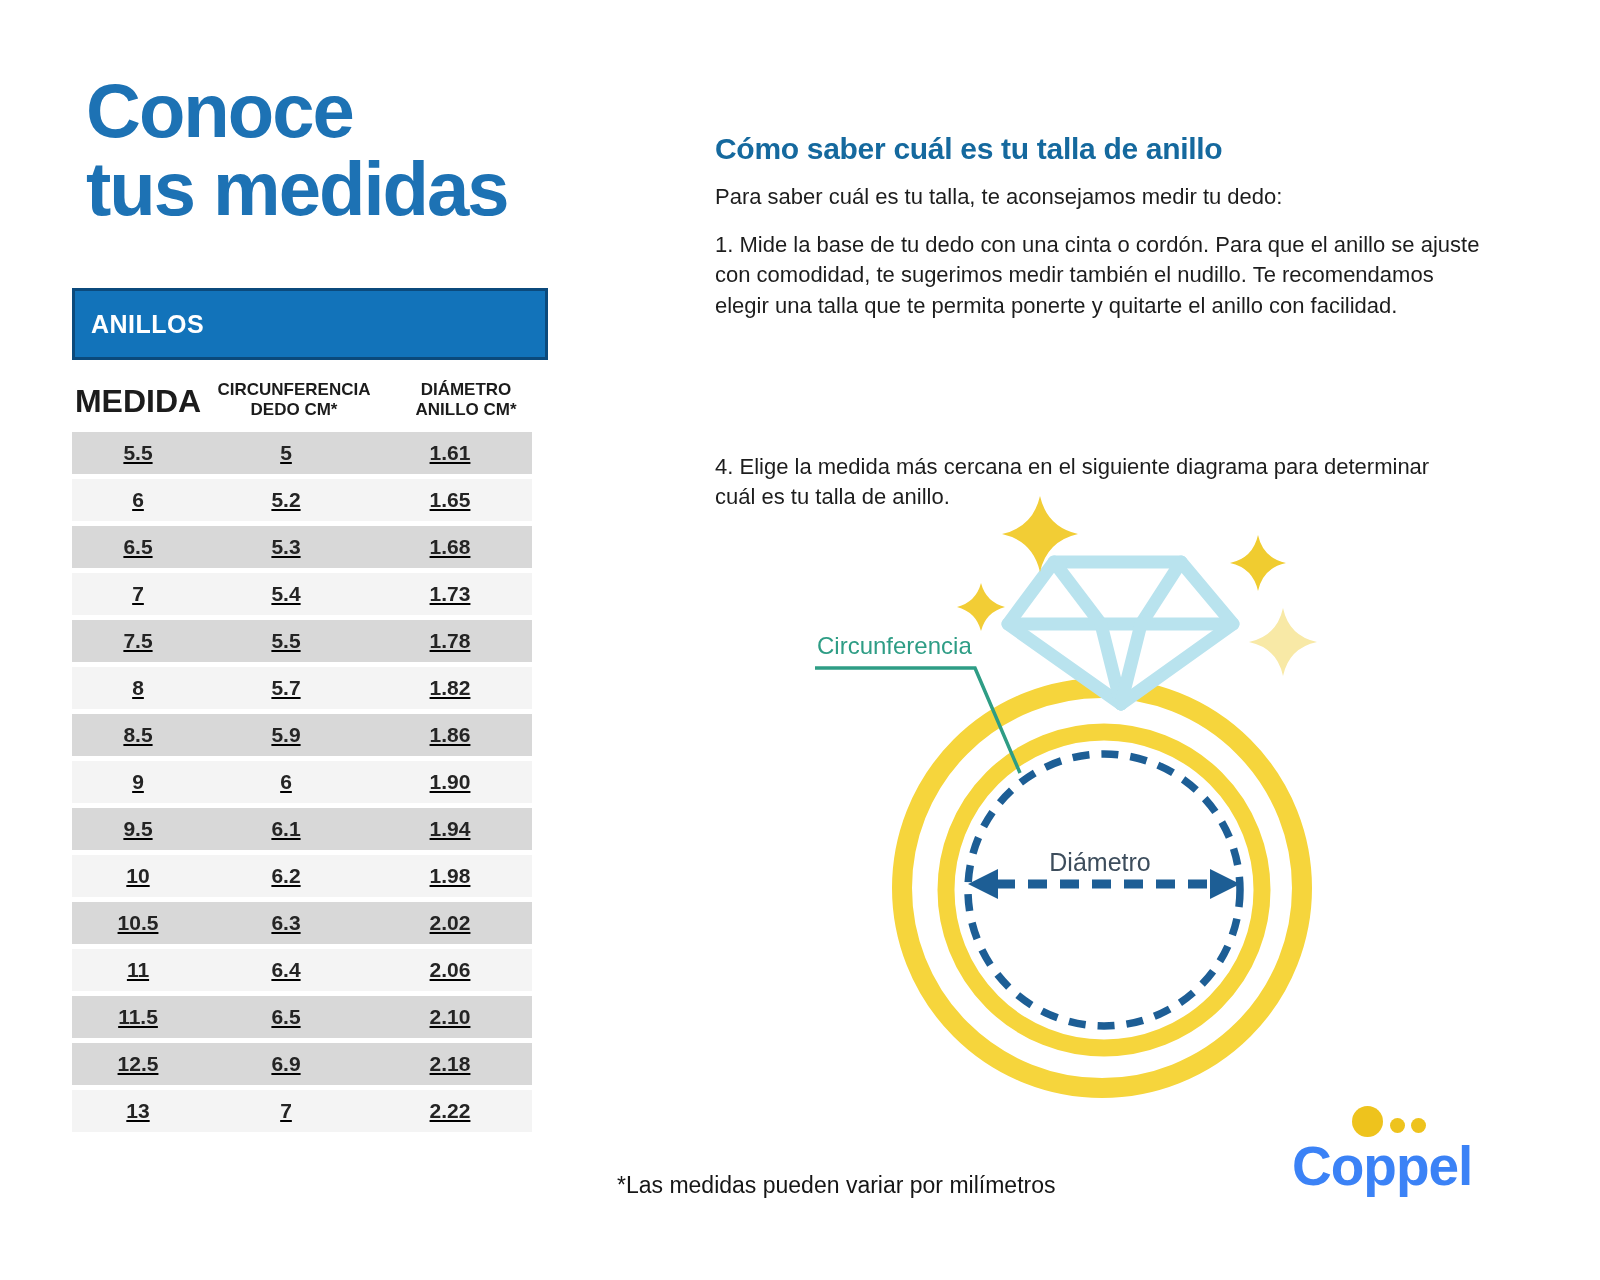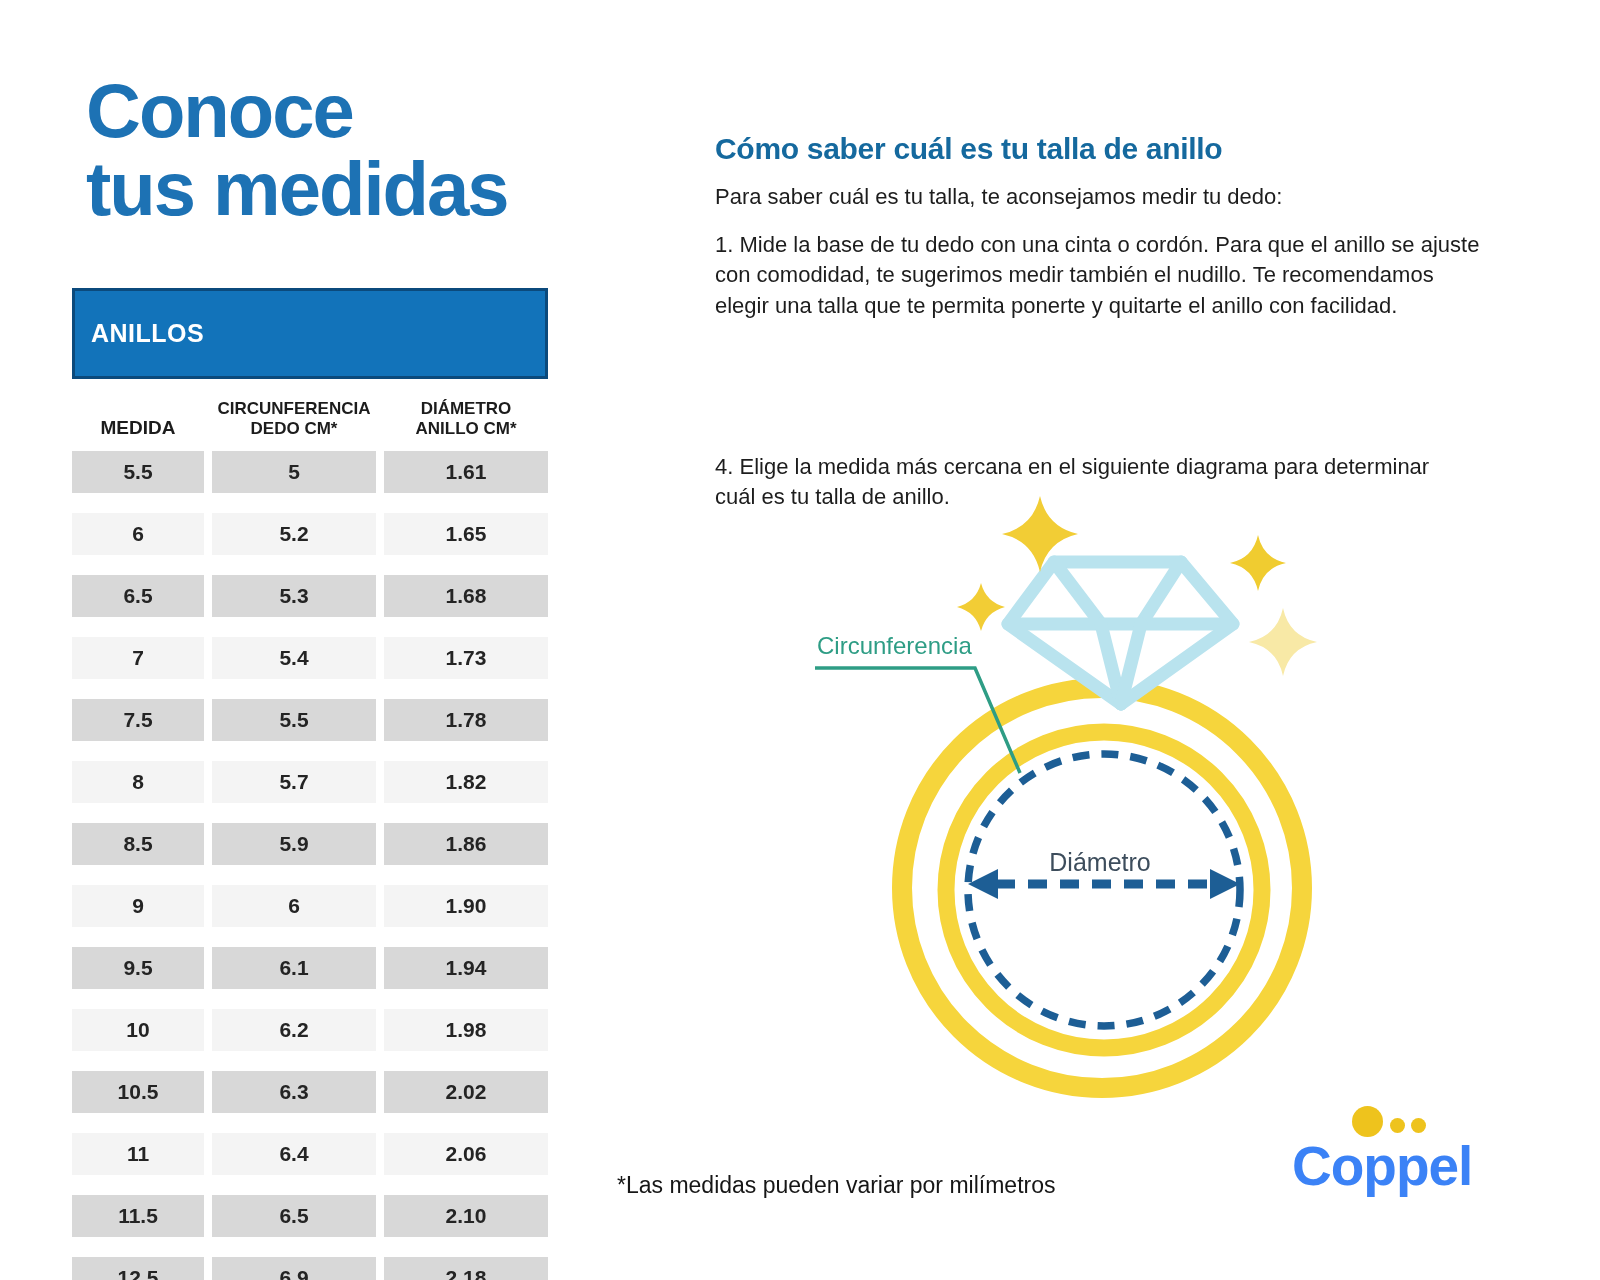--- a/index.html
+++ b/index.html
@@ -12,38 +12,38 @@
   .preline { white-space:pre-line; }
 
   
   .main-title {
     position:absolute; left:86px; top:72px;
     color:#1d72b4; font-weight:700; font-size:76px;
     line-height:1.02; letter-spacing:-2px;
   }
   .size-table { position:absolute; left:72px; top:288px; width:476px; }
   .anillos-bar {
-    height:91px; background:#1273ba; border:3px solid #0b4a7c;
+    height:72px; background:#1273ba; border:3px solid #0b4a7c;
     display:flex; align-items:center; padding-left:16px;
   }
   .anillos-bar span {
     color:#ffffff; font-weight:700; font-size:25px; letter-spacing:0.5px;
   }
   .thead {
     display:flex; gap:8px; margin-top:6px; height:58px;
     align-items:flex-end; padding-bottom:4px;
   }
   .hcell { text-align:center; font-weight:700; color:#1c1c1c; }
   .c0 { width:132px; flex:none; }
   .c1 { width:164px; flex:none; }
   .c2 { width:164px; flex:none; }
-  .hcell.c0 { font-size:19px;margin-top:36px; }
+  .hcell.c0 { font-size:32px;margin-top:36px; }
   .hcell.c1, .hcell.c2 { font-size:17px; line-height:1.18; }
   .trows { margin-top:8px; }
-  .trow { display:flex; gap:8px; margin-bottom:20px; }
+  .trow { display:flex; margin-bottom:5px;text-decoration:underline; }
   .trow .tcell {
     height:42px; line-height:42px; text-align:center;
     font-size:21px; font-weight:700; color:#242424;
   }
   .trow.dark  .tcell { background:#d8d8d8; }
   .trow.light .tcell { background:#f4f4f4; }
 
   
   .howto-heading {
     position:absolute; left:715px; top:132px;

